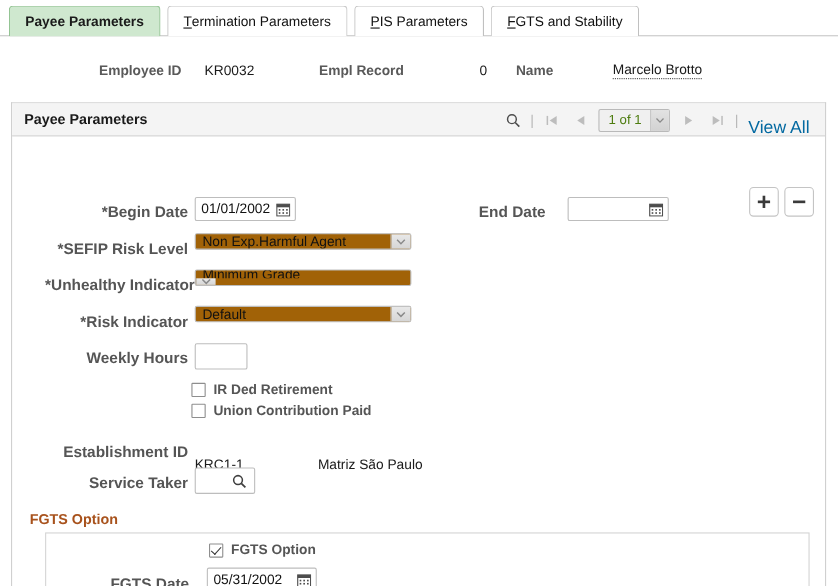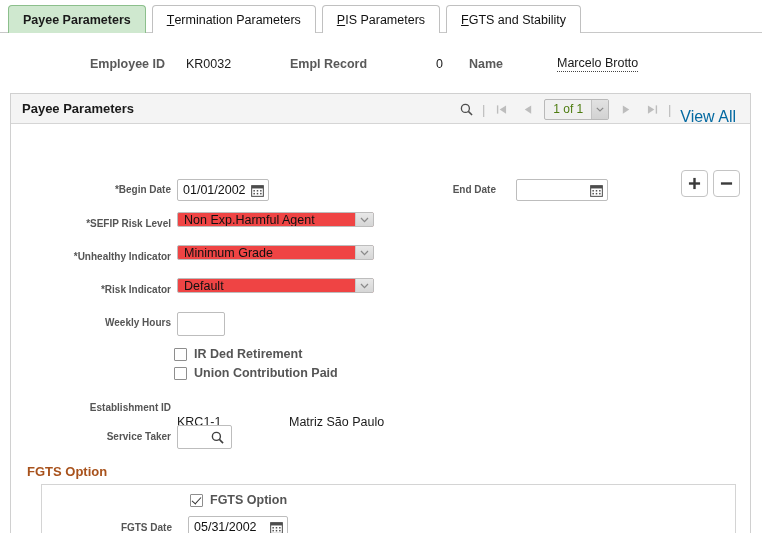--- a/index.html
+++ b/index.html
@@ -148,21 +148,21 @@
     margin-top: 16px;
   }
 
   
   .body { position: relative; height: 409px; }
   .lbl {
     position: absolute;
     text-align: right;
     color: #555555;
     font-weight: bold;
-    font-size: 10px;
+    font-size: 14px;
     white-space: nowrap;
   }
   .val-static {
     position: absolute;
     color: #1a1a1a;
     font-size: 12.5px;
     white-space: nowrap;
     margin-top: 13px;
   }
 
@@ -184,21 +184,21 @@
     margin-left: auto;
     margin-right: 4px;
     display: flex; align-items: center;
   }
 
   .selbox {
     position: absolute;
     height: 15px;
     border: 1px solid #bdbdbd;
     border-radius: 2px;
-    background: #ef4444;
+    background: #a16207;
     display: flex;
     align-items: stretch;
     cursor: pointer;
   }
   .selbox .seltxt {
     display: flex; align-items: center;
     padding-left: 6px;
     font-size: 12.5px;
     color: #111111;
     flex: 1;
@@ -396,21 +396,21 @@
     <div class="selbox" style="left:166px; top:88px; width:197px;">
       <span class="seltxt">Non Exp.Harmful Agent</span>
       <span class="selchev">
         <svg width="9" height="6" viewBox="0 0 9 6">
             <polyline points="1,1 4.5,4.6 8,1" fill="none" stroke="#8a8a8a" stroke-width="1.3"></polyline>
           </svg>
       </span>
     </div>
 
     <span class="lbl" style="left:30px; top:127px; width:130px;">*Unhealthy Indicator</span>
-    <div class="selbox" style="left:166px; top:121px; width:197px;">
+    <div class="selbox" style="left:166px; top:121px; width:197px;flex-direction:column;">
       <span class="seltxt">Minimum Grade</span>
       <span class="selchev">
         <svg width="9" height="6" viewBox="0 0 9 6">
             <polyline points="1,1 4.5,4.6 8,1" fill="none" stroke="#8a8a8a" stroke-width="1.3"></polyline>
           </svg>
       </span>
     </div>
 
     <span class="lbl" style="left:30px; top:160px; width:130px;">*Risk Indicator</span>
     <div class="selbox" style="left:166px; top:154px; width:197px;">

